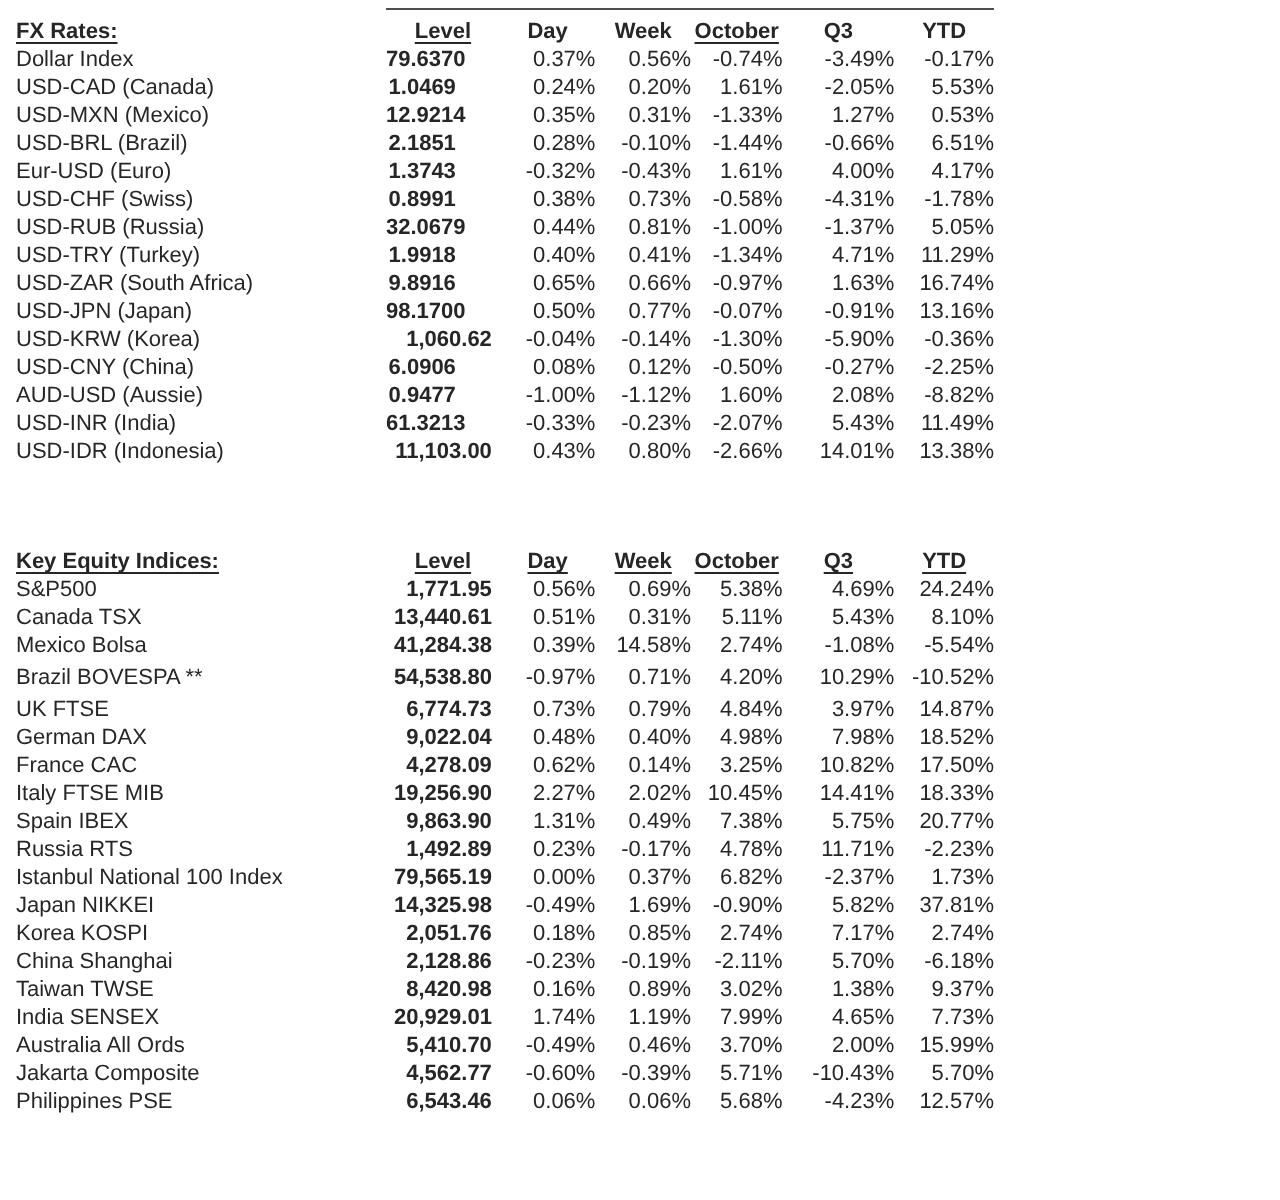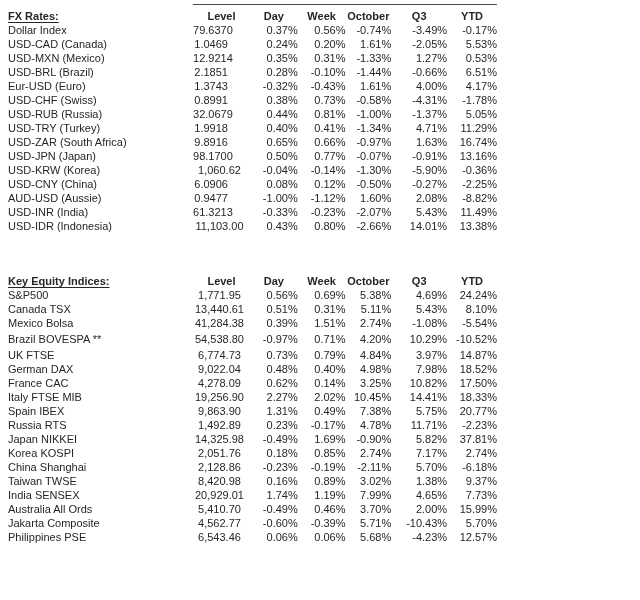--- a/index.html
+++ b/index.html
@@ -10,26 +10,26 @@
   }
   .page{padding:4px 0 0 8px;}
   table.fin{border-collapse:collapse;table-layout:fixed;width:489px;}
   table.fin th, table.fin td{
     padding:0;font-size:11px;line-height:13px;height:14px;
     overflow:hidden;vertical-align:bottom;white-space:nowrap;
   }
   table.fin th{font-weight:bold;height:18px;}
   th.t-title{text-align:left;text-decoration:underline;text-underline-offset:2px;}
   th.colh{text-align:center;}
-  th.colh.u{text-underline-offset:2px;}
+  th.colh.u{text-decoration:underline;text-underline-offset:2px;}
   table.fin.has-rule th.colh{border-top:1px solid #4d4d4d;}
   td.lbl{text-align:left;white-space:pre;}
-  td.lvl{font-weight:normal;text-align:right;}
+  td.lvl{font-weight:bold;text-align:right;}
   td.lvl.pad{padding-right:22px;}
-  td.lvl.tight{padding-right:4px;text-align:center;}
+  td.lvl.tight{padding-right:4px;}
   td.pct{text-align:right;padding-right:2px;}
   tr.gap td{padding-top:2px;}
   table.fin.equity{margin-top:37px;}
 </style>
 </head>
 <body>
 
 <div class="page">
   <table class="fin fx has-rule">
     <colgroup>
@@ -228,21 +228,21 @@
           <td class="pct">0.51%</td>
           <td class="pct">0.31%</td>
           <td class="pct">5.11%</td>
           <td class="pct">5.43%</td>
           <td class="pct">8.10%</td>
         </tr>
         <tr>
           <td class="lbl">Mexico Bolsa</td>
           <td class="lvl tight">41,284.38</td>
           <td class="pct">0.39%</td>
-          <td class="pct">1.51%</td>
+          <td class="pct">14.58%</td>
           <td class="pct">2.74%</td>
           <td class="pct">-1.08%</td>
           <td class="pct">-5.54%</td>
         </tr>
         <tr class="gap">
           <td class="lbl">Brazil BOVESPA **</td>
           <td class="lvl tight">54,538.80</td>
           <td class="pct">-0.97%</td>
           <td class="pct">0.71%</td>
           <td class="pct">4.20%</td>
@@ -297,20 +297,29 @@
         <tr>
           <td class="lbl">Russia RTS</td>
           <td class="lvl tight">1,492.89</td>
           <td class="pct">0.23%</td>
           <td class="pct">-0.17%</td>
           <td class="pct">4.78%</td>
           <td class="pct">11.71%</td>
           <td class="pct">-2.23%</td>
         </tr>
         <tr>
+          <td class="lbl">Istanbul National 100 Index</td>
+          <td class="lvl tight">79,565.19</td>
+          <td class="pct">0.00%</td>
+          <td class="pct">0.37%</td>
+          <td class="pct">6.82%</td>
+          <td class="pct">-2.37%</td>
+          <td class="pct">1.73%</td>
+        </tr>
+        <tr>
           <td class="lbl">Japan NIKKEI</td>
           <td class="lvl tight">14,325.98</td>
           <td class="pct">-0.49%</td>
           <td class="pct">1.69%</td>
           <td class="pct">-0.90%</td>
           <td class="pct">5.82%</td>
           <td class="pct">37.81%</td>
         </tr>
         <tr>
           <td class="lbl">Korea KOSPI</td>

